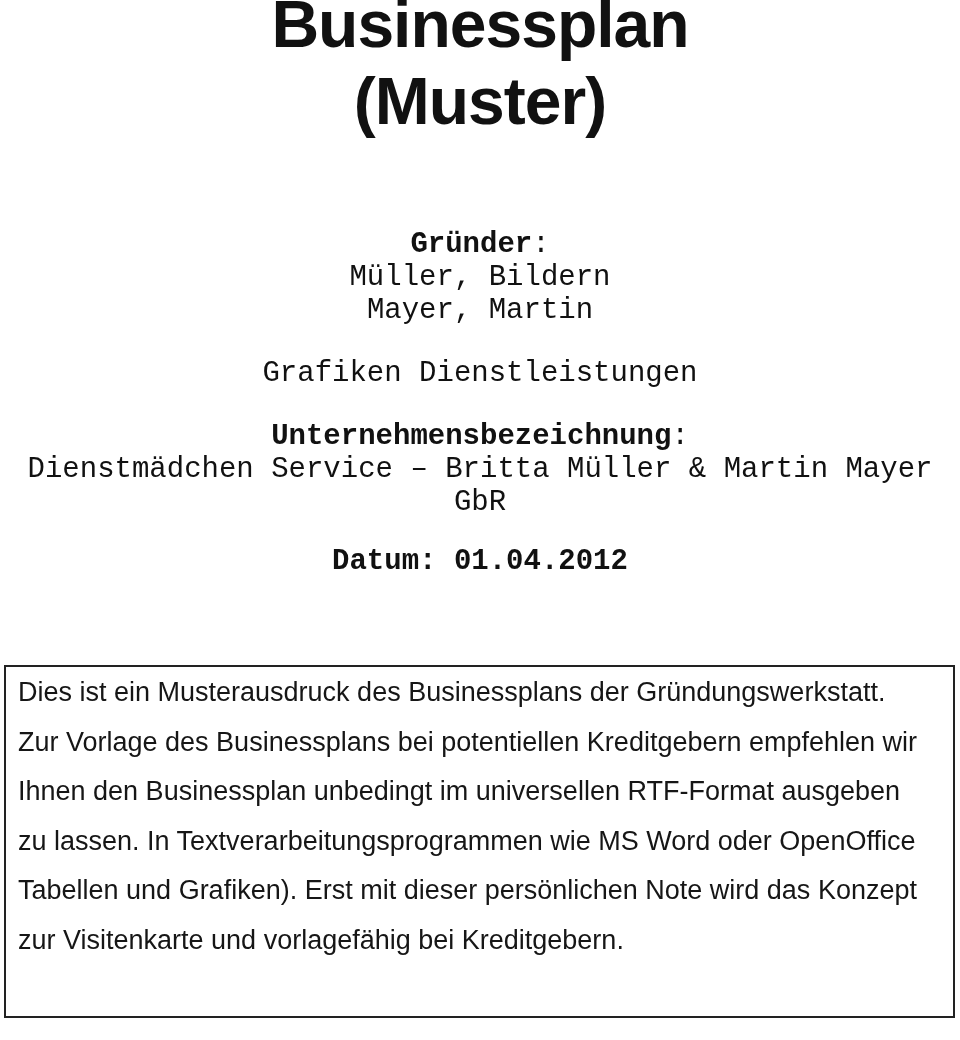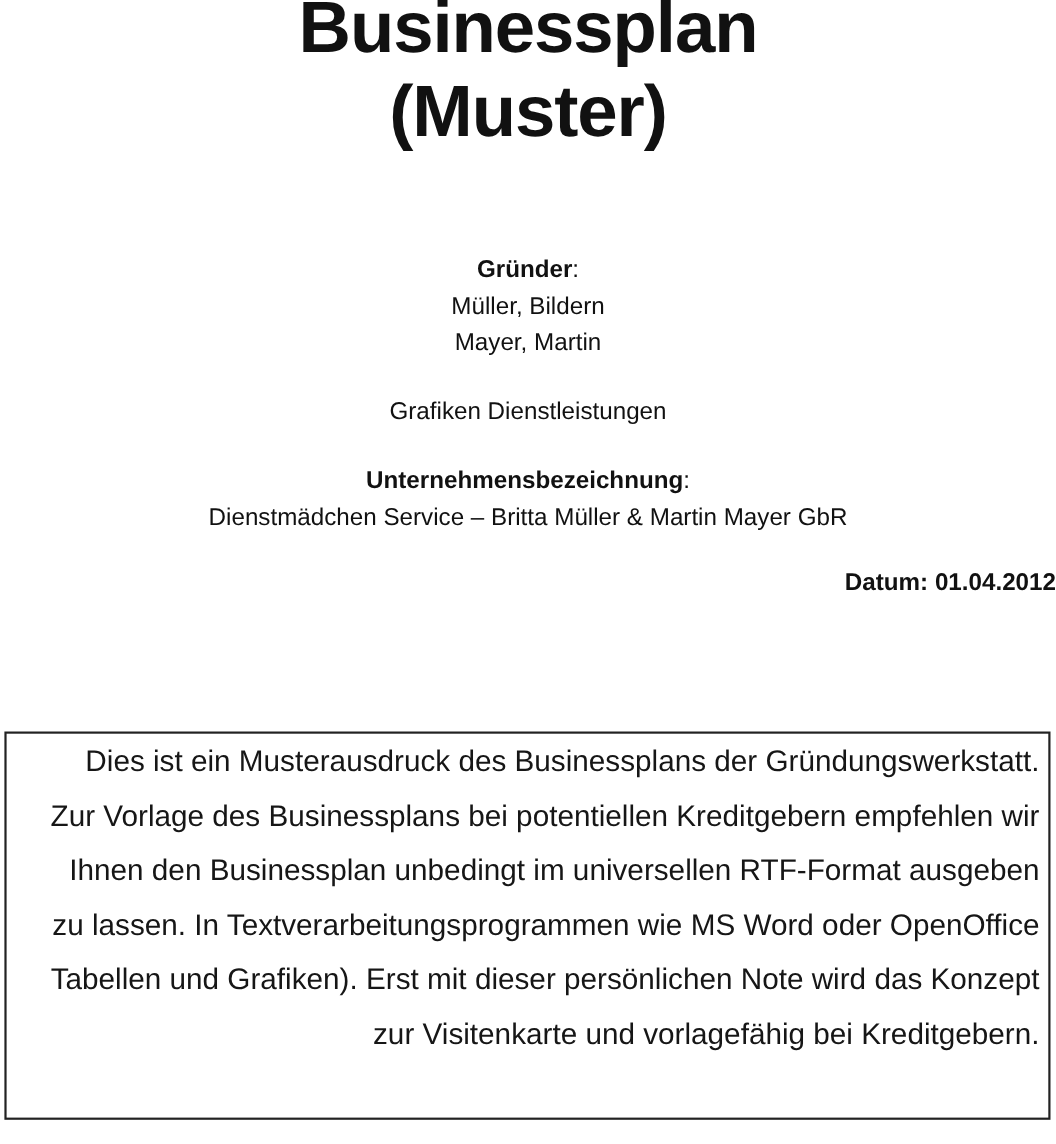--- a/index.html
+++ b/index.html
@@ -16,36 +16,35 @@
 
   .doc-title {
     margin-top: -14px;
     text-align: center;
     font-weight: bold;
     font-size: 66px;
     line-height: 77px;
     letter-spacing: -1px;
   }
 
-  .hdr { text-align: center; font-size: 22px; line-height: 33px; }
+  .hdr { text-align: center; font-size: 29px; line-height: 33px; font-family: Liberation Mono, monospace; }
   .grp-founders   { margin-top: 88px; }
   .grp-industry   { margin-top: 30px; }
   .grp-company    { margin-top: 30px; }
-  .date-row       { margin-top: 26px; font-weight: bold; text-align: right; }
+  .date-row       { margin-top: 26px; font-weight: bold; }
   .lbl  { font-weight: bold; }
   .coln { font-weight: normal; }
 
   .notice-box {
     position: absolute;
     left: 4px; right: 5px;
     top: 679px; bottom: 8px;
     border: 2px solid #222222;
     box-sizing: border-box;
     padding: 1px 8px 0 12px;
-    text-align: right;
   }
   .notice-line {
     font-size: 27px;
     line-height: 49.5px;
     white-space: nowrap;
     color: #161616;
   }
 </style>
 </head>
 <body>

